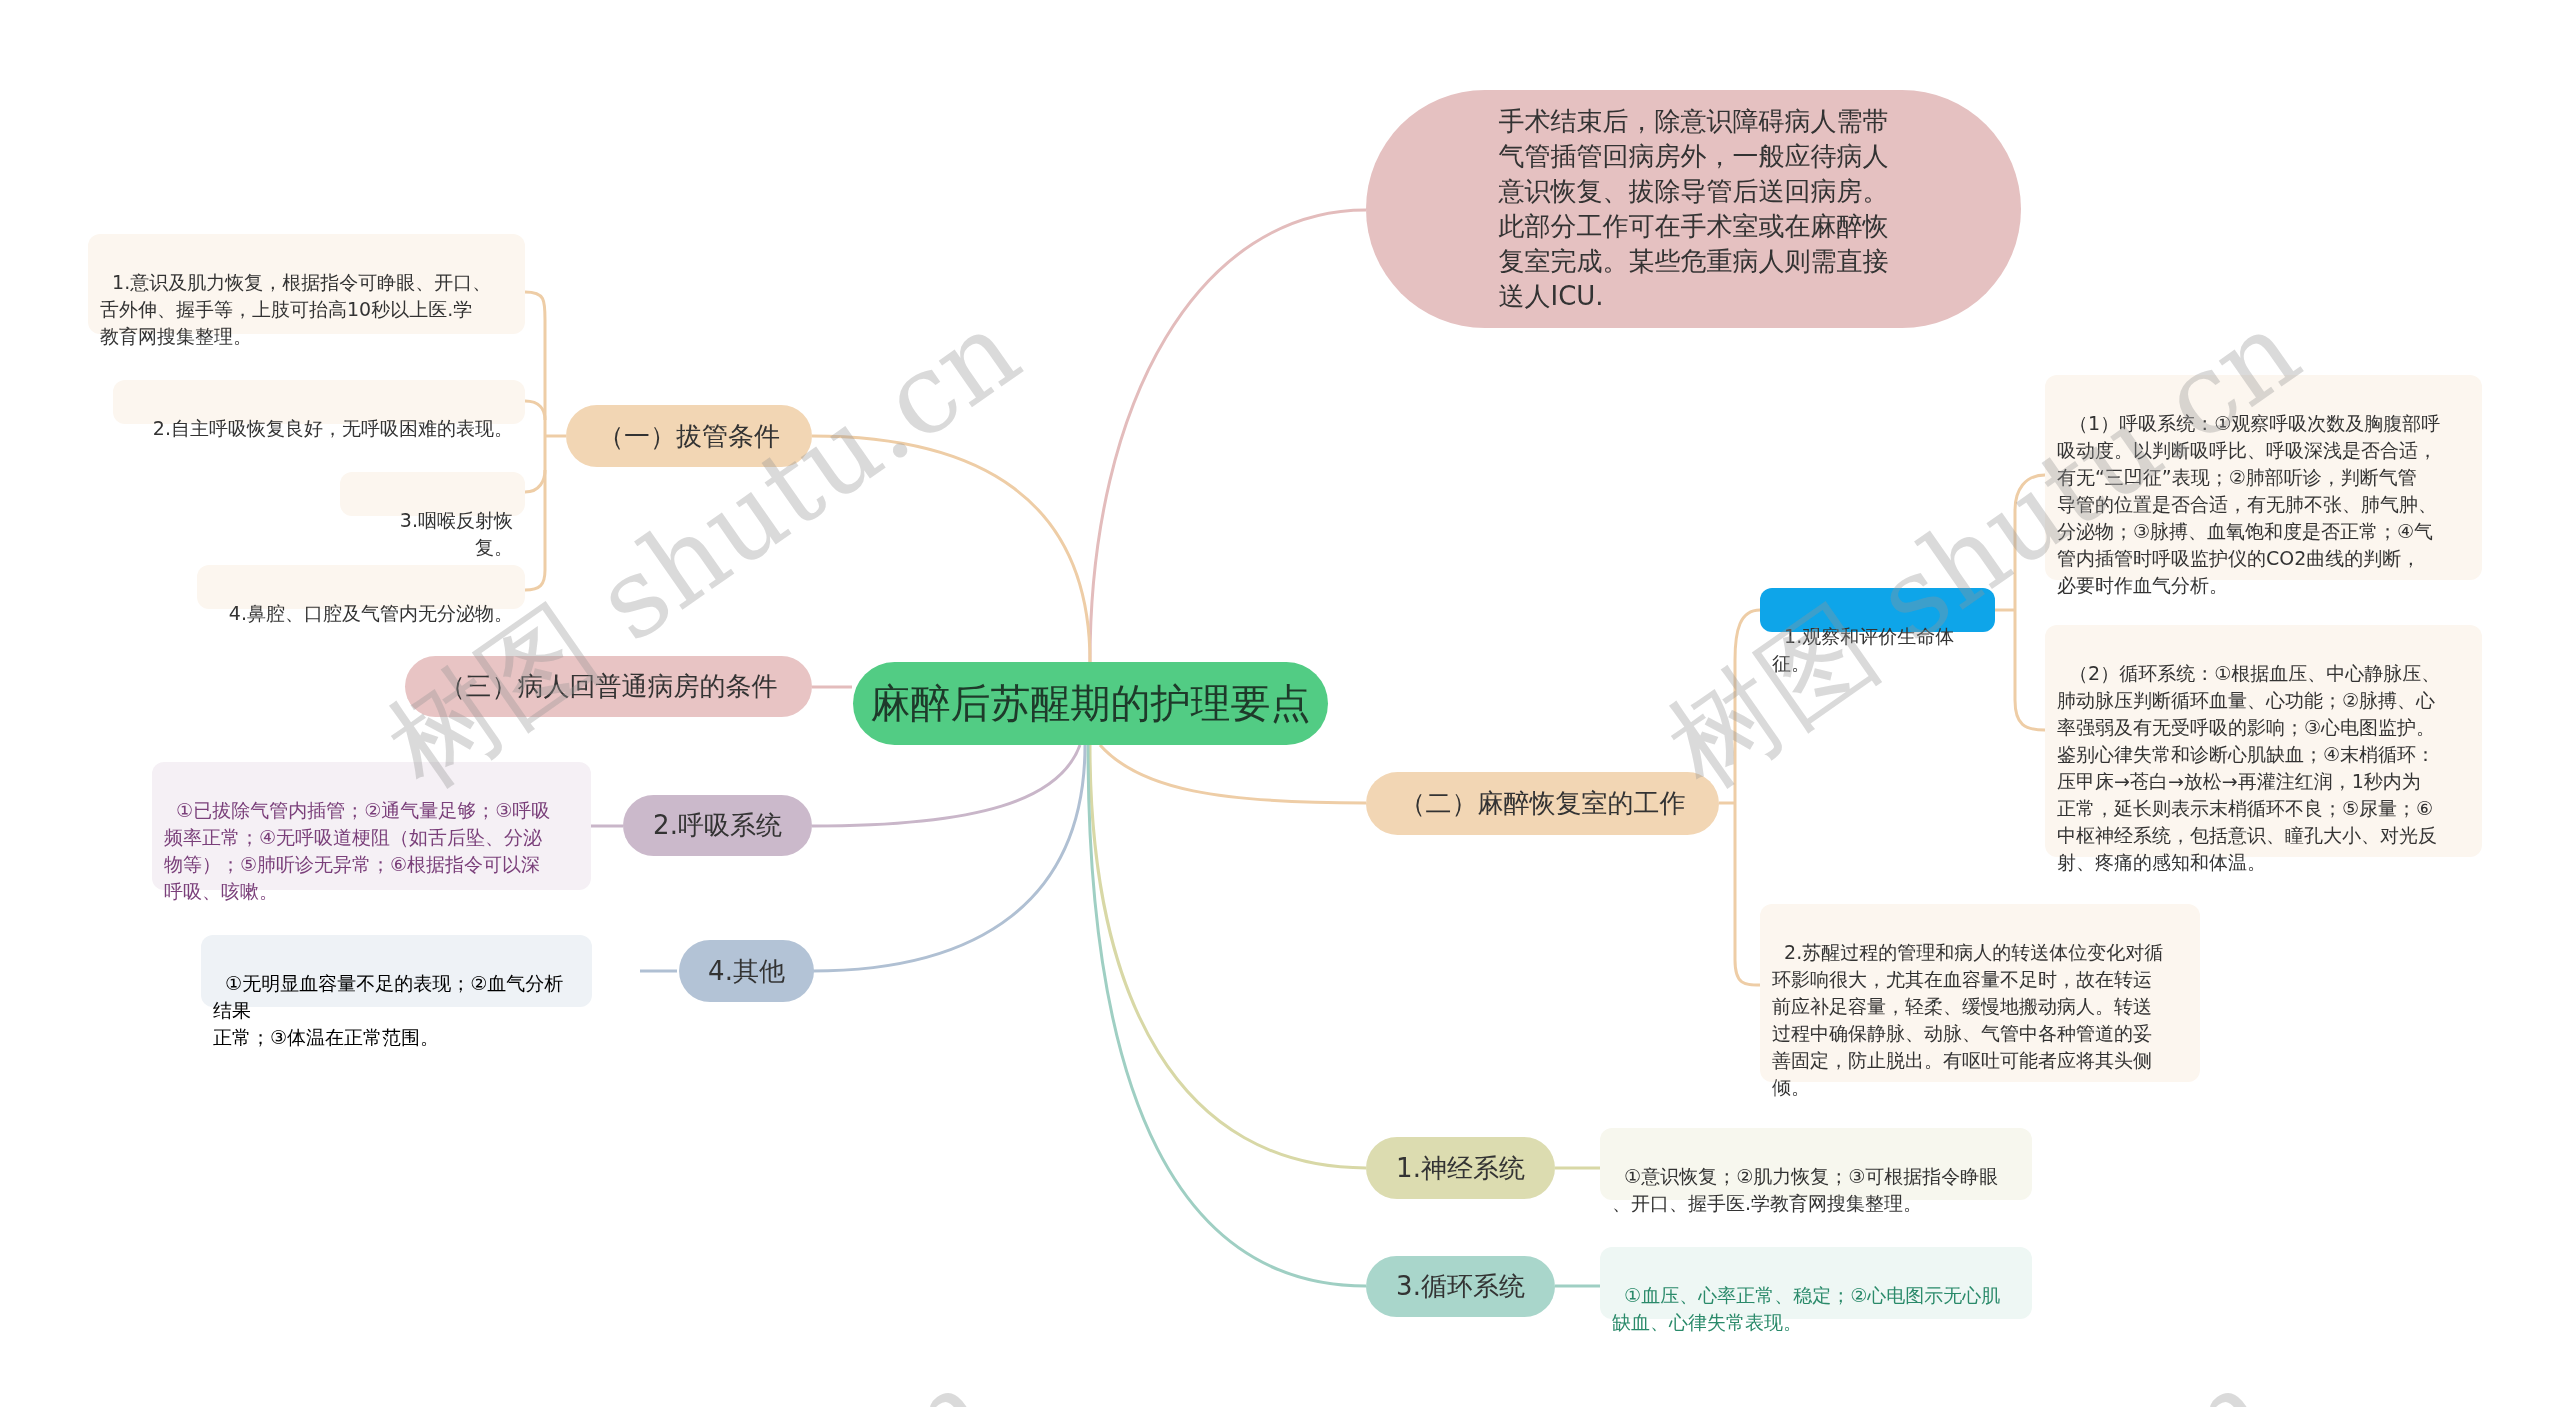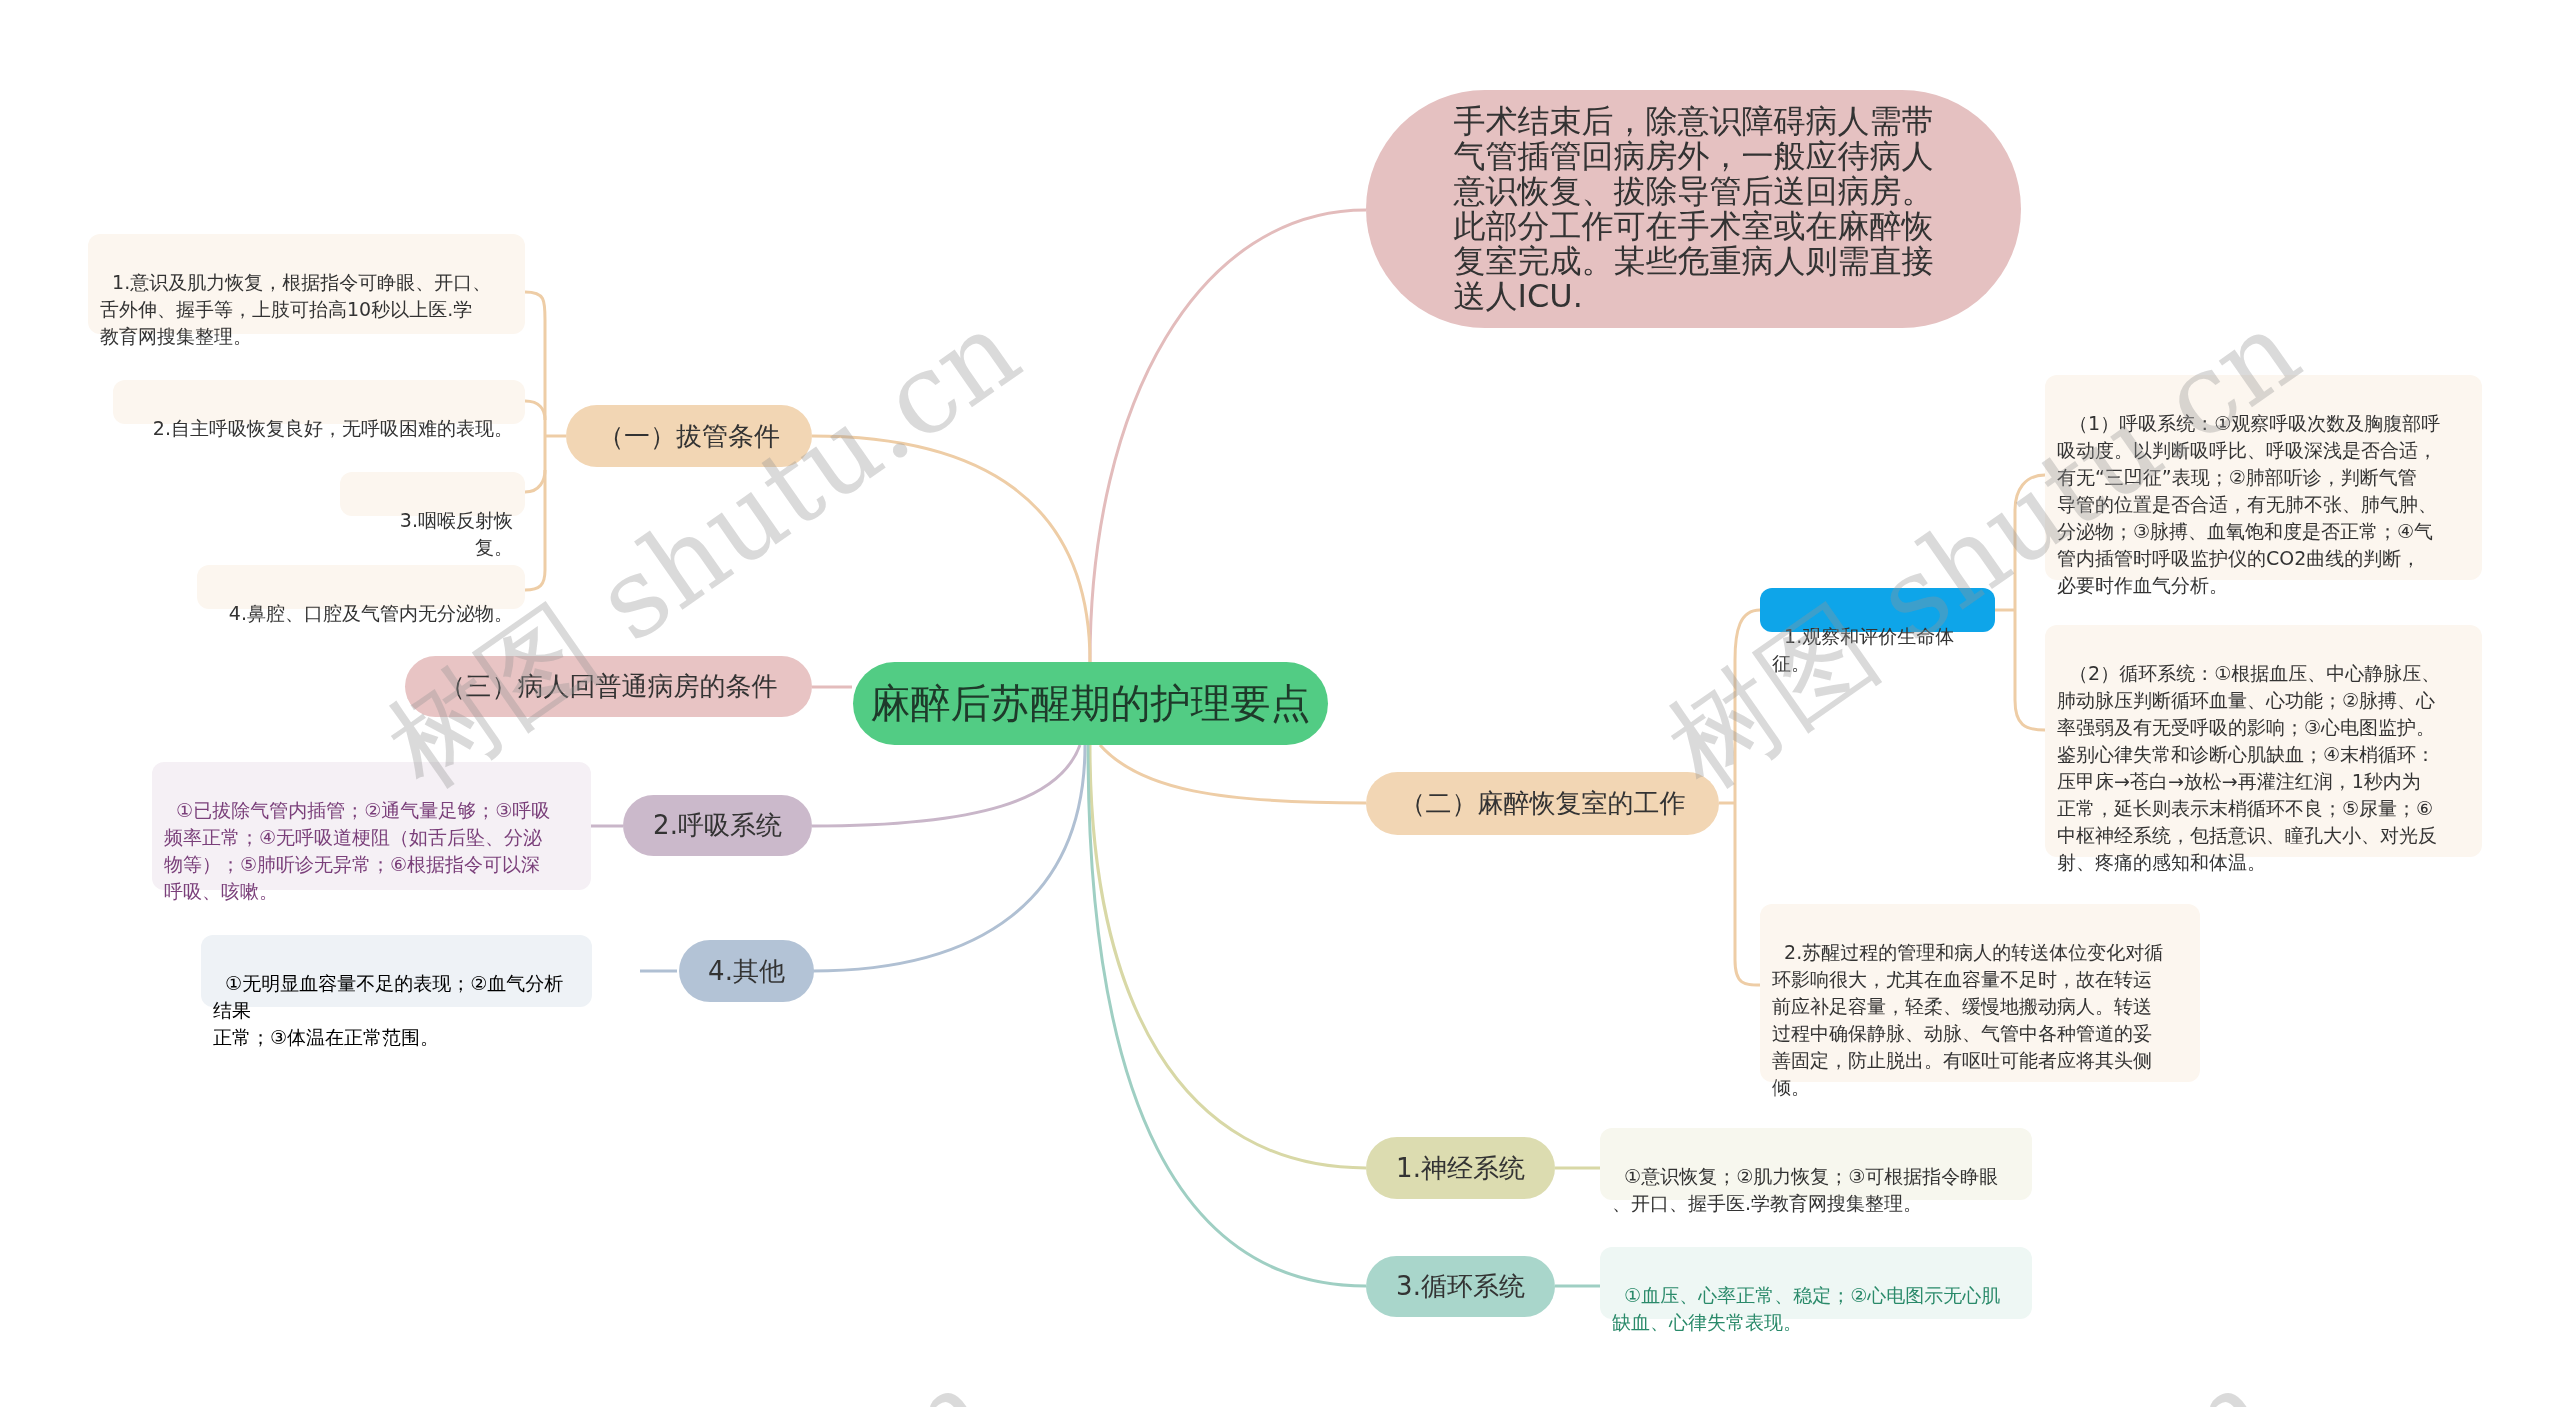--- a/index.html
+++ b/index.html
@@ -42,21 +42,21 @@
 
   <path d="M1555 1168 L1600 1168" stroke="#d8d8a6" stroke-width="3" fill="none"></path>
   <path d="M1555 1286 L1600 1286" stroke="#9fcfc3" stroke-width="3" fill="none"></path>
 </svg>
 
 <div class="node center" style="left:853px;top:662px;width:475px;height:83px;">
   <span>麻醉后苏醒期的护理要点</span>
 </div>
 
 <div class="node" style="left:1366px;top:90px;width:655px;height:238px;border-radius:120px;background:#e5c1c1;">
-  <span style="white-space:pre-wrap;font-size:32px;line-height:35px;color:#333;">手术结束后，除意识障碍病人需带
+  <span style="white-space:pre-wrap;font-size:26px;line-height:35px;color:#333;">手术结束后，除意识障碍病人需带
 气管插管回病房外，一般应待病人
 意识恢复、拔除导管后送回病房。
 此部分工作可在手术室或在麻醉恢
 复室完成。某些危重病人则需直接
 送人ICU.</span>
 </div>
 
 <div class="node pill" style="left:566px;top:405px;width:246px;height:62px;background:#f2d6b4;text-align:center;">
   <span>（一）拔管条件</span>
 </div>

